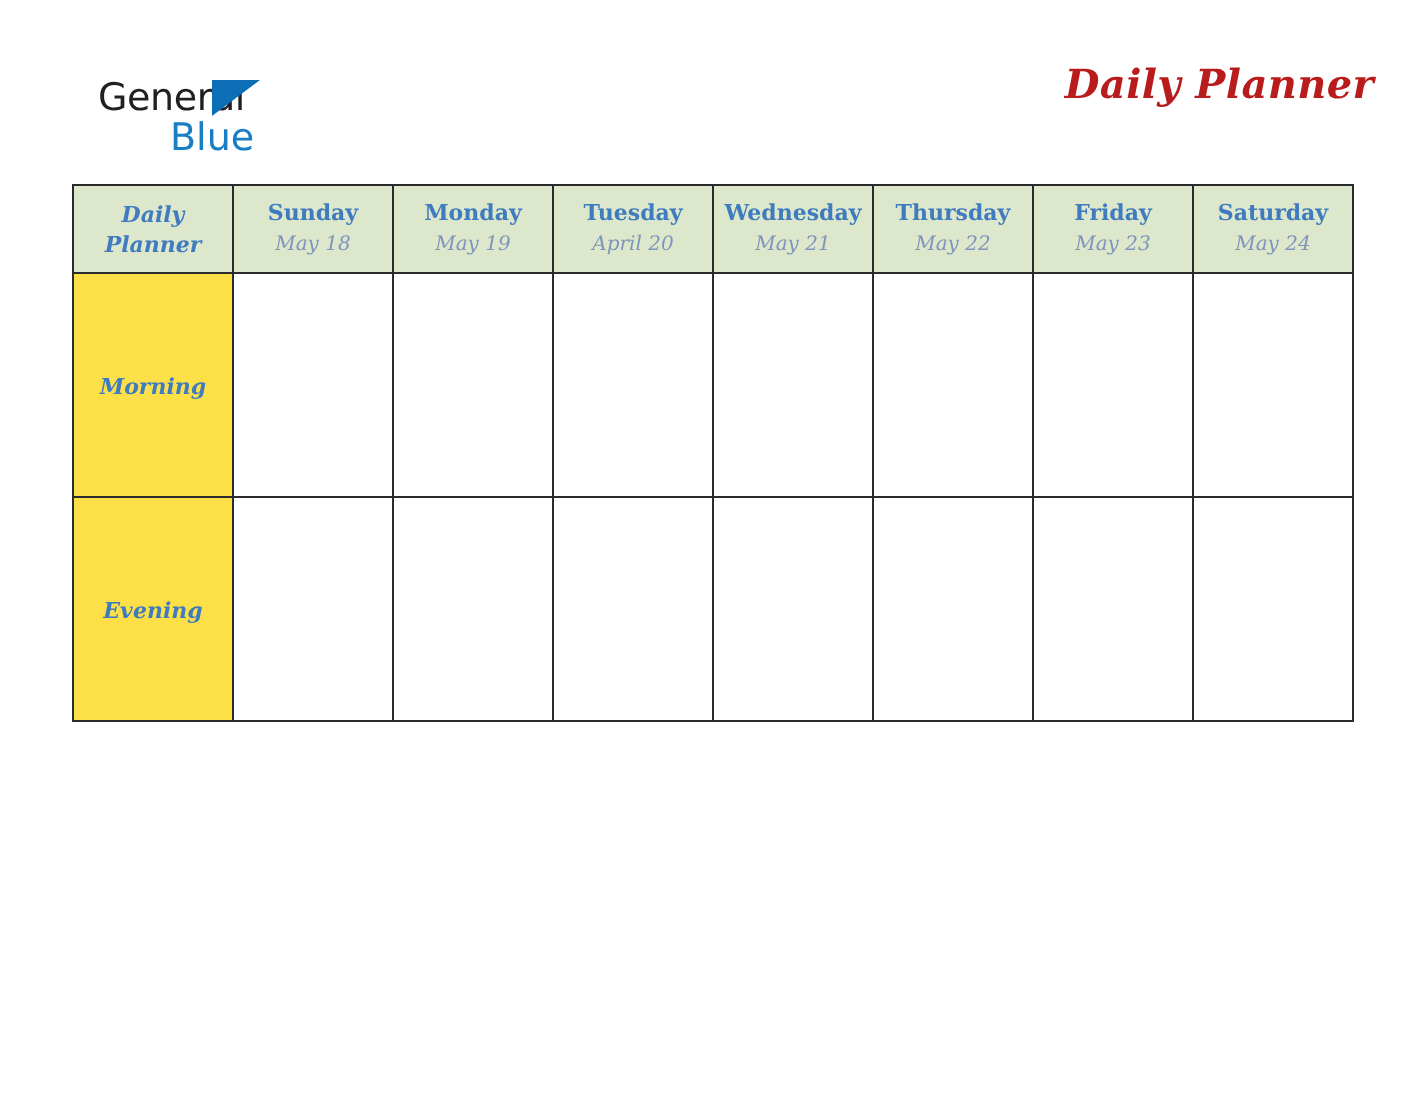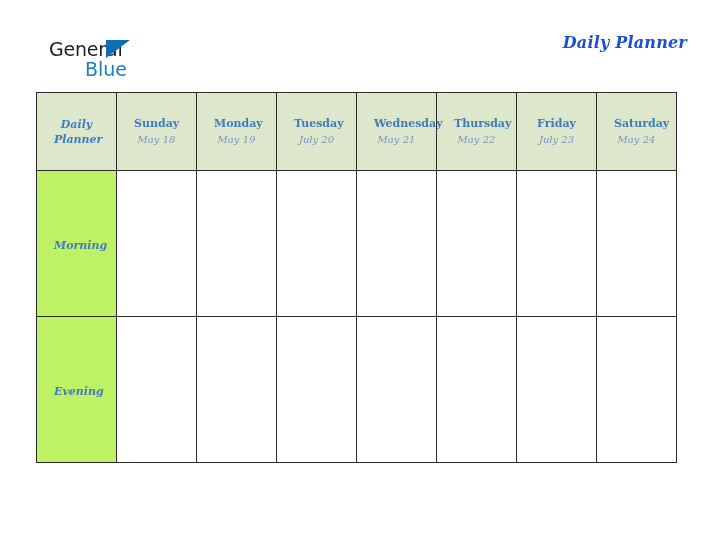--- a/index.html
+++ b/index.html
@@ -66,22 +66,22 @@
   .title-block {
     position: absolute;
     right: 37px;
     top: 32px;
     text-align: right;
   }
   .planner-title {
     font-family: "DejaVu Serif", serif;
     font-style: italic;
     font-weight: bold;
-    font-size: 16px;
-    color: #1d4ed8;
+    font-size: 20px;
+    color: #b91c1c;
     line-height: 21px;
     letter-spacing: 0.2px;
   }
   .planner-range {
     font-family: "DejaVu Serif", serif;
     font-style: italic;
     font-weight: bold;
     font-size: 15px;
     color: #4a7ebb;
     line-height: 22px;
@@ -93,21 +93,21 @@
   .planner-table {
     position: absolute;
     left: 36px;
     top: 92px;
     border-collapse: collapse;
     table-layout: fixed;
     width: 640px;
   }
   .planner-table td, .planner-table th {
     border: 1px solid #2b2b2b;
-    padding: 17px;
+    padding: 0;
     margin: 0;
   }
 
   col.corner-col { width: 80px; }
   col.day-col { width: 80px; }
 
   
   .head-row th {
     height: 43px;
     background: #dde7cb;
@@ -145,21 +145,21 @@
     margin-top: 2px;
   }
 
   
   .slot-row td {
     height: 111px;
     background: #ffffff;
     vertical-align: middle;
   }
   .slot-row td.slot-label {
-    background: #bef264;
+    background: #fde047;
     text-align: center;
   }
   .slot-label-text {
     font-family: "DejaVu Serif", serif;
     font-style: italic;
     font-weight: bold;
     font-size: 11px;
     color: #3f7bbf;
   }
 </style>
@@ -200,33 +200,33 @@
       <th>
         <span class="day-name">Sunday</span>
         <span class="day-date">May 18</span>
       </th>
       <th>
         <span class="day-name">Monday</span>
         <span class="day-date">May 19</span>
       </th>
       <th>
         <span class="day-name">Tuesday</span>
-        <span class="day-date">July 20</span>
+        <span class="day-date">April 20</span>
       </th>
       <th>
         <span class="day-name">Wednesday</span>
         <span class="day-date">May 21</span>
       </th>
       <th>
         <span class="day-name">Thursday</span>
         <span class="day-date">May 22</span>
       </th>
       <th>
         <span class="day-name">Friday</span>
-        <span class="day-date">July 23</span>
+        <span class="day-date">May 23</span>
       </th>
       <th>
         <span class="day-name">Saturday</span>
         <span class="day-date">May 24</span>
       </th>
     </tr>
   </thead>
   <tbody>
     <tr class="slot-row">
       <td class="slot-label">

